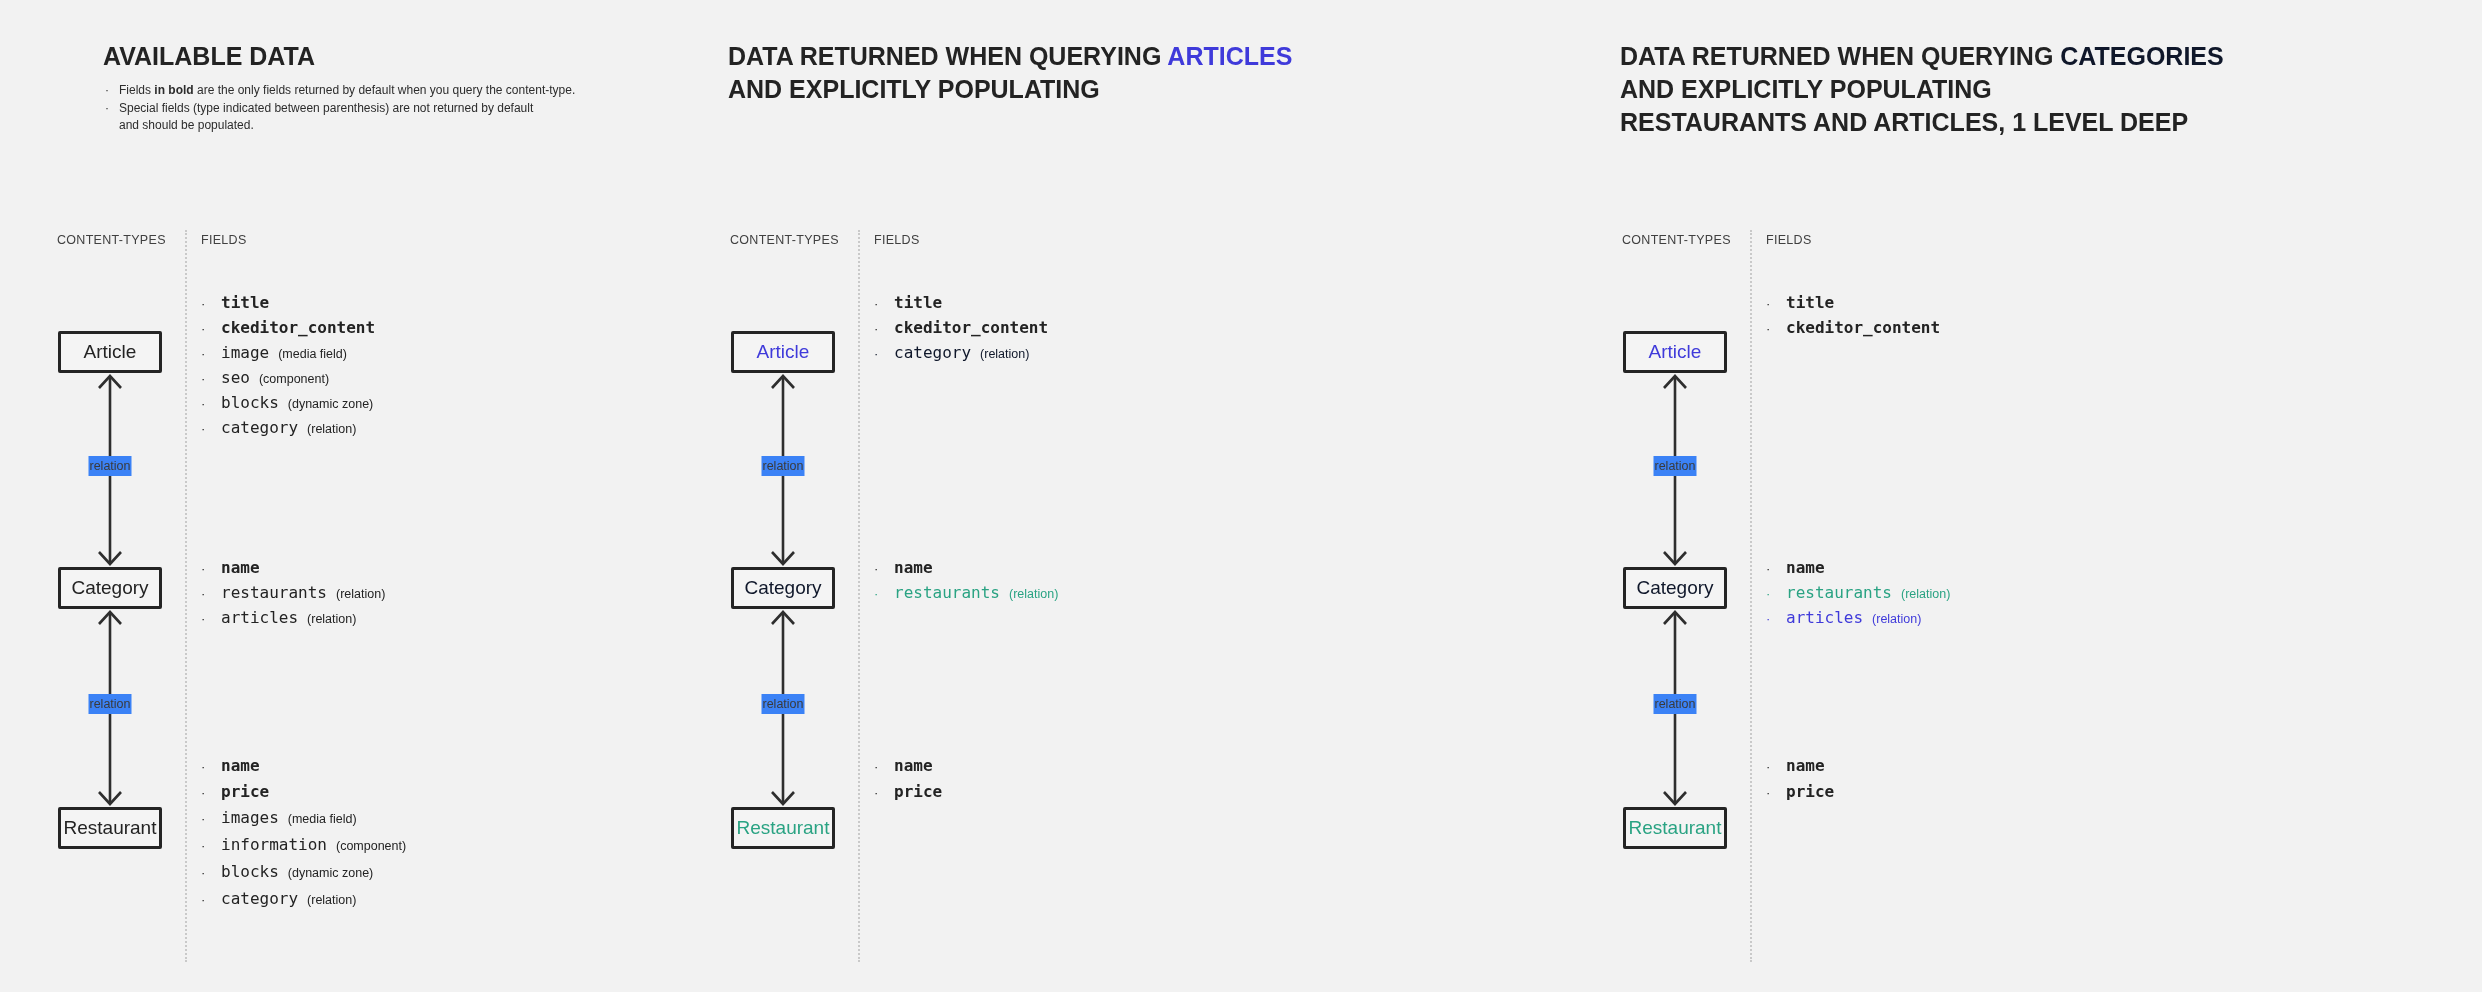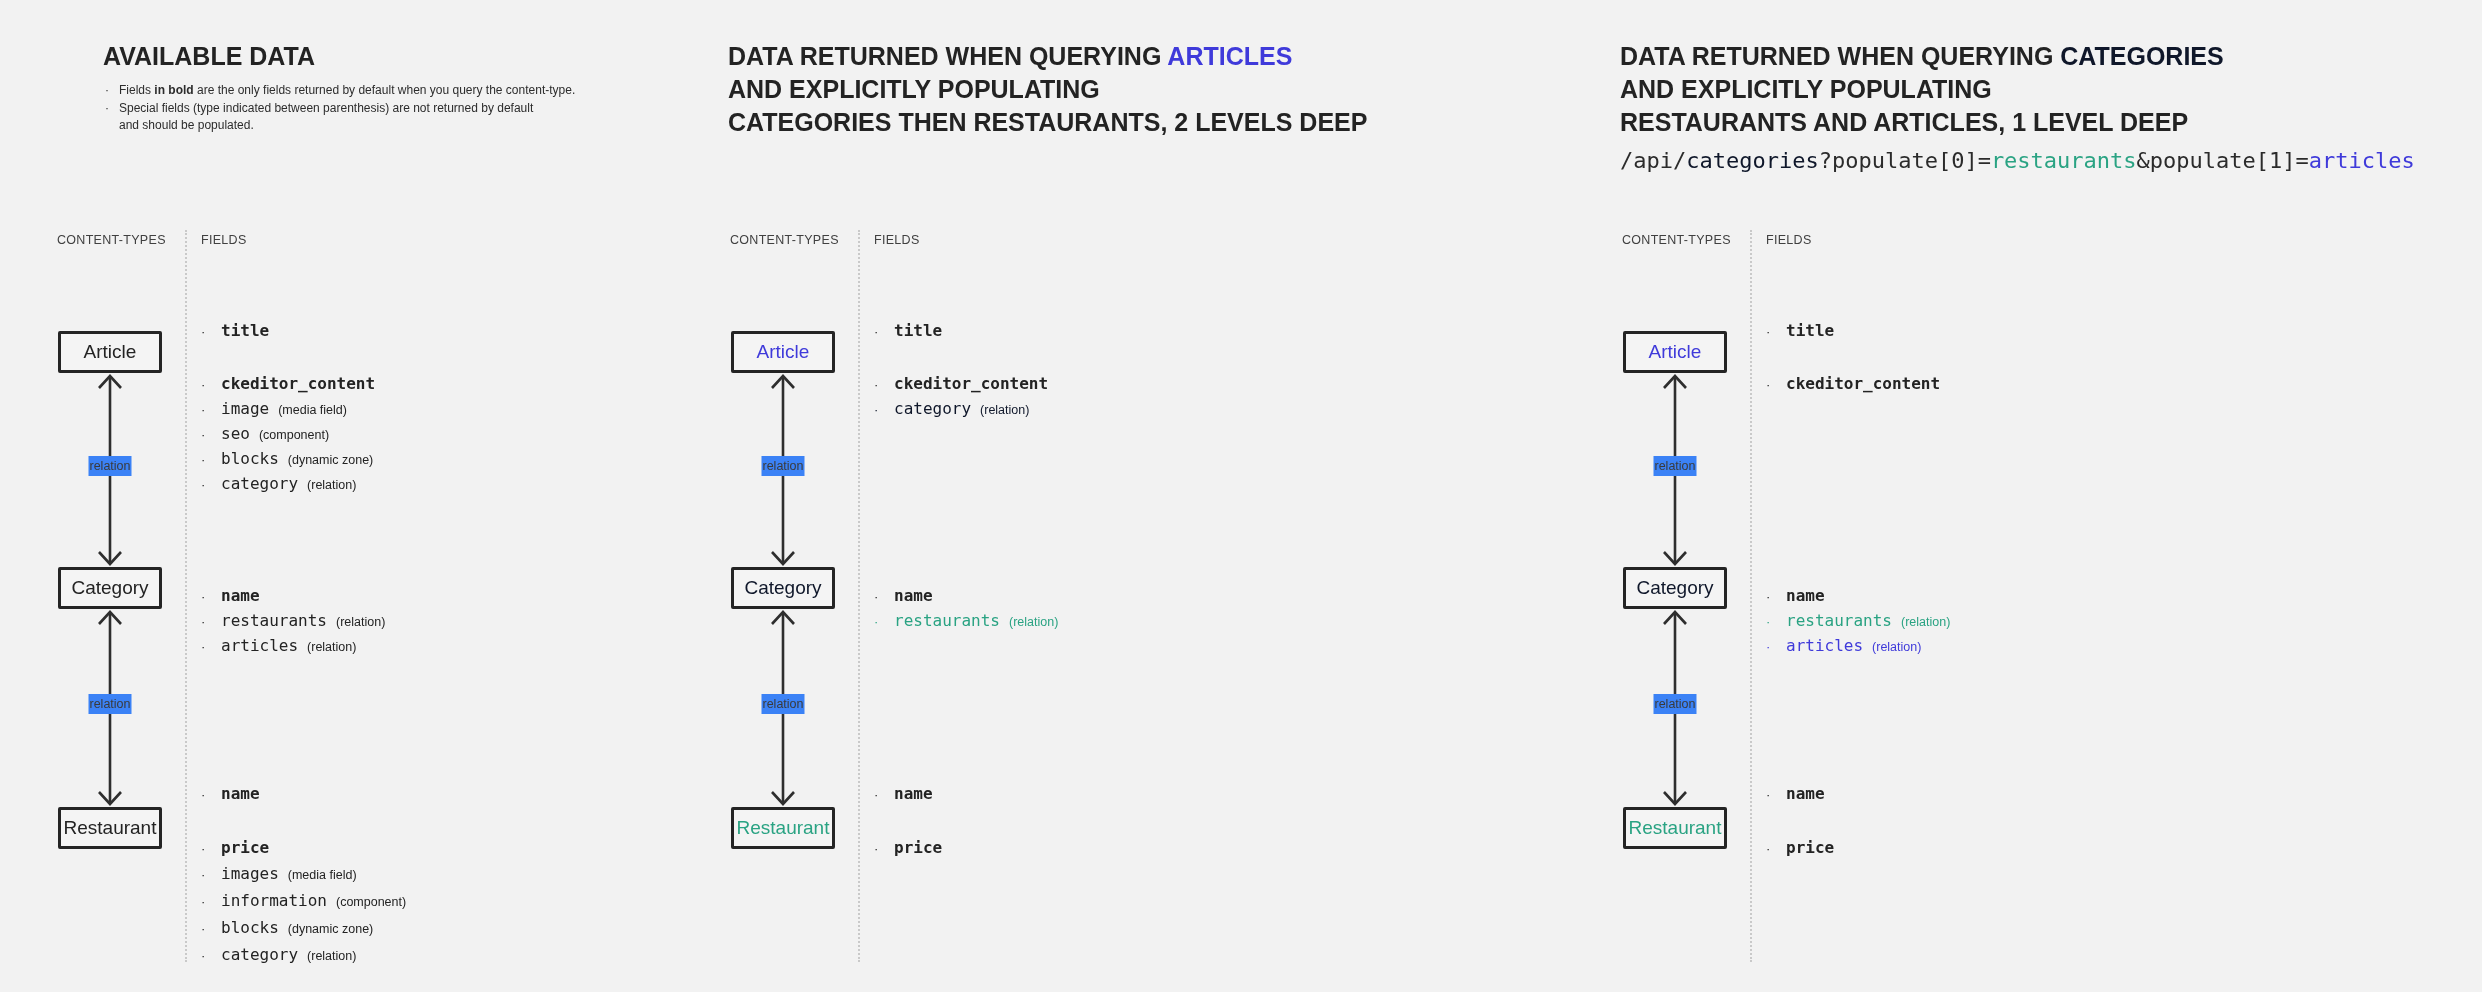--- a/index.html
+++ b/index.html
@@ -34,21 +34,21 @@
   .arrow-2{top:609px;height:198px}
   .arrow svg{display:block}
   .rel{position:absolute;top:48%;left:50%;transform:translate(-50%,-50%);
        background:#3b82f6;padding:3px 1px;font-size:12.5px;color:#3a3a3a;}
 
   .fields{position:absolute;left:146px;font-size:16px;line-height:24px;white-space:nowrap;}
   .fl-article{top:291px}.fl-category{top:556px}.fl-restaurant{top:753px;line-height:25px;}
   .field{display:flex;align-items:baseline;color:#232323;}
   .fbullet{width:20px;font-size:13px;flex:none;font-family:"Liberation Sans",sans-serif;}
   .fname{font-family:"DejaVu Sans Mono","Liberation Mono",monospace;}
-  .fname.b{font-weight:700;margin-top:28px;}
+  .fname.b{font-weight:700;}
   .ftype{font-family:"Liberation Sans",sans-serif;font-size:12.5px;margin-left:9px;}
 
   .c-blue{color:#3f3ada}.c-red{color:#0f172a}.c-teal{color:#2aa383}.c-dark{color:#232323}
 </style>
 </head>
 <body>
 
 <div class="canvas">
 
   <section class="column" id="col0">
@@ -179,21 +179,20 @@
             <span class="ftype">(relation)</span>
           </div>
         </div>
     </div>
   </section>
 
   <section class="column" id="col1">
     <div class="title">
         <div><span>DATA RETURNED WHEN QUERYING </span><span class="c-blue">ARTICLES</span></div>
         <div><span>AND EXPLICITLY POPULATING</span></div>
-        <div><span>CATEGORIES THEN RESTAURANTS, 2 LEVELS DEEP</span></div>
       </div>
     <div class="notes"></div>
 
     <div class="diagram">
       <span class="lane-label lane-ct">CONTENT-TYPES</span>
       <span class="lane-label lane-f">FIELDS</span>
       <div class="dotted"></div>
 
       <div class="ct-box box-article">
         <span class="c-blue">Article</span>
@@ -264,21 +263,20 @@
     </div>
   </section>
 
   <section class="column" id="col2">
     <div class="title">
         <div><span>DATA RETURNED WHEN QUERYING </span><span class="c-red">CATEGORIES</span></div>
         <div><span>AND EXPLICITLY POPULATING</span></div>
         <div><span>RESTAURANTS AND ARTICLES, 1 LEVEL DEEP</span></div>
       </div>
     <div class="notes"></div>
-    <div class="api"><span>/api/</span><span class="c-red">categories</span><span>?populate[0]=</span><span class="c-teal">restaurants</span><span>&amp;populate[1]=</span><span class="c-blue">articles</span></div>
 
     <div class="diagram">
       <span class="lane-label lane-ct">CONTENT-TYPES</span>
       <span class="lane-label lane-f">FIELDS</span>
       <div class="dotted"></div>
 
       <div class="ct-box box-article">
         <span class="c-blue">Article</span>
       </div>
       <div class="arrow arrow-1">

